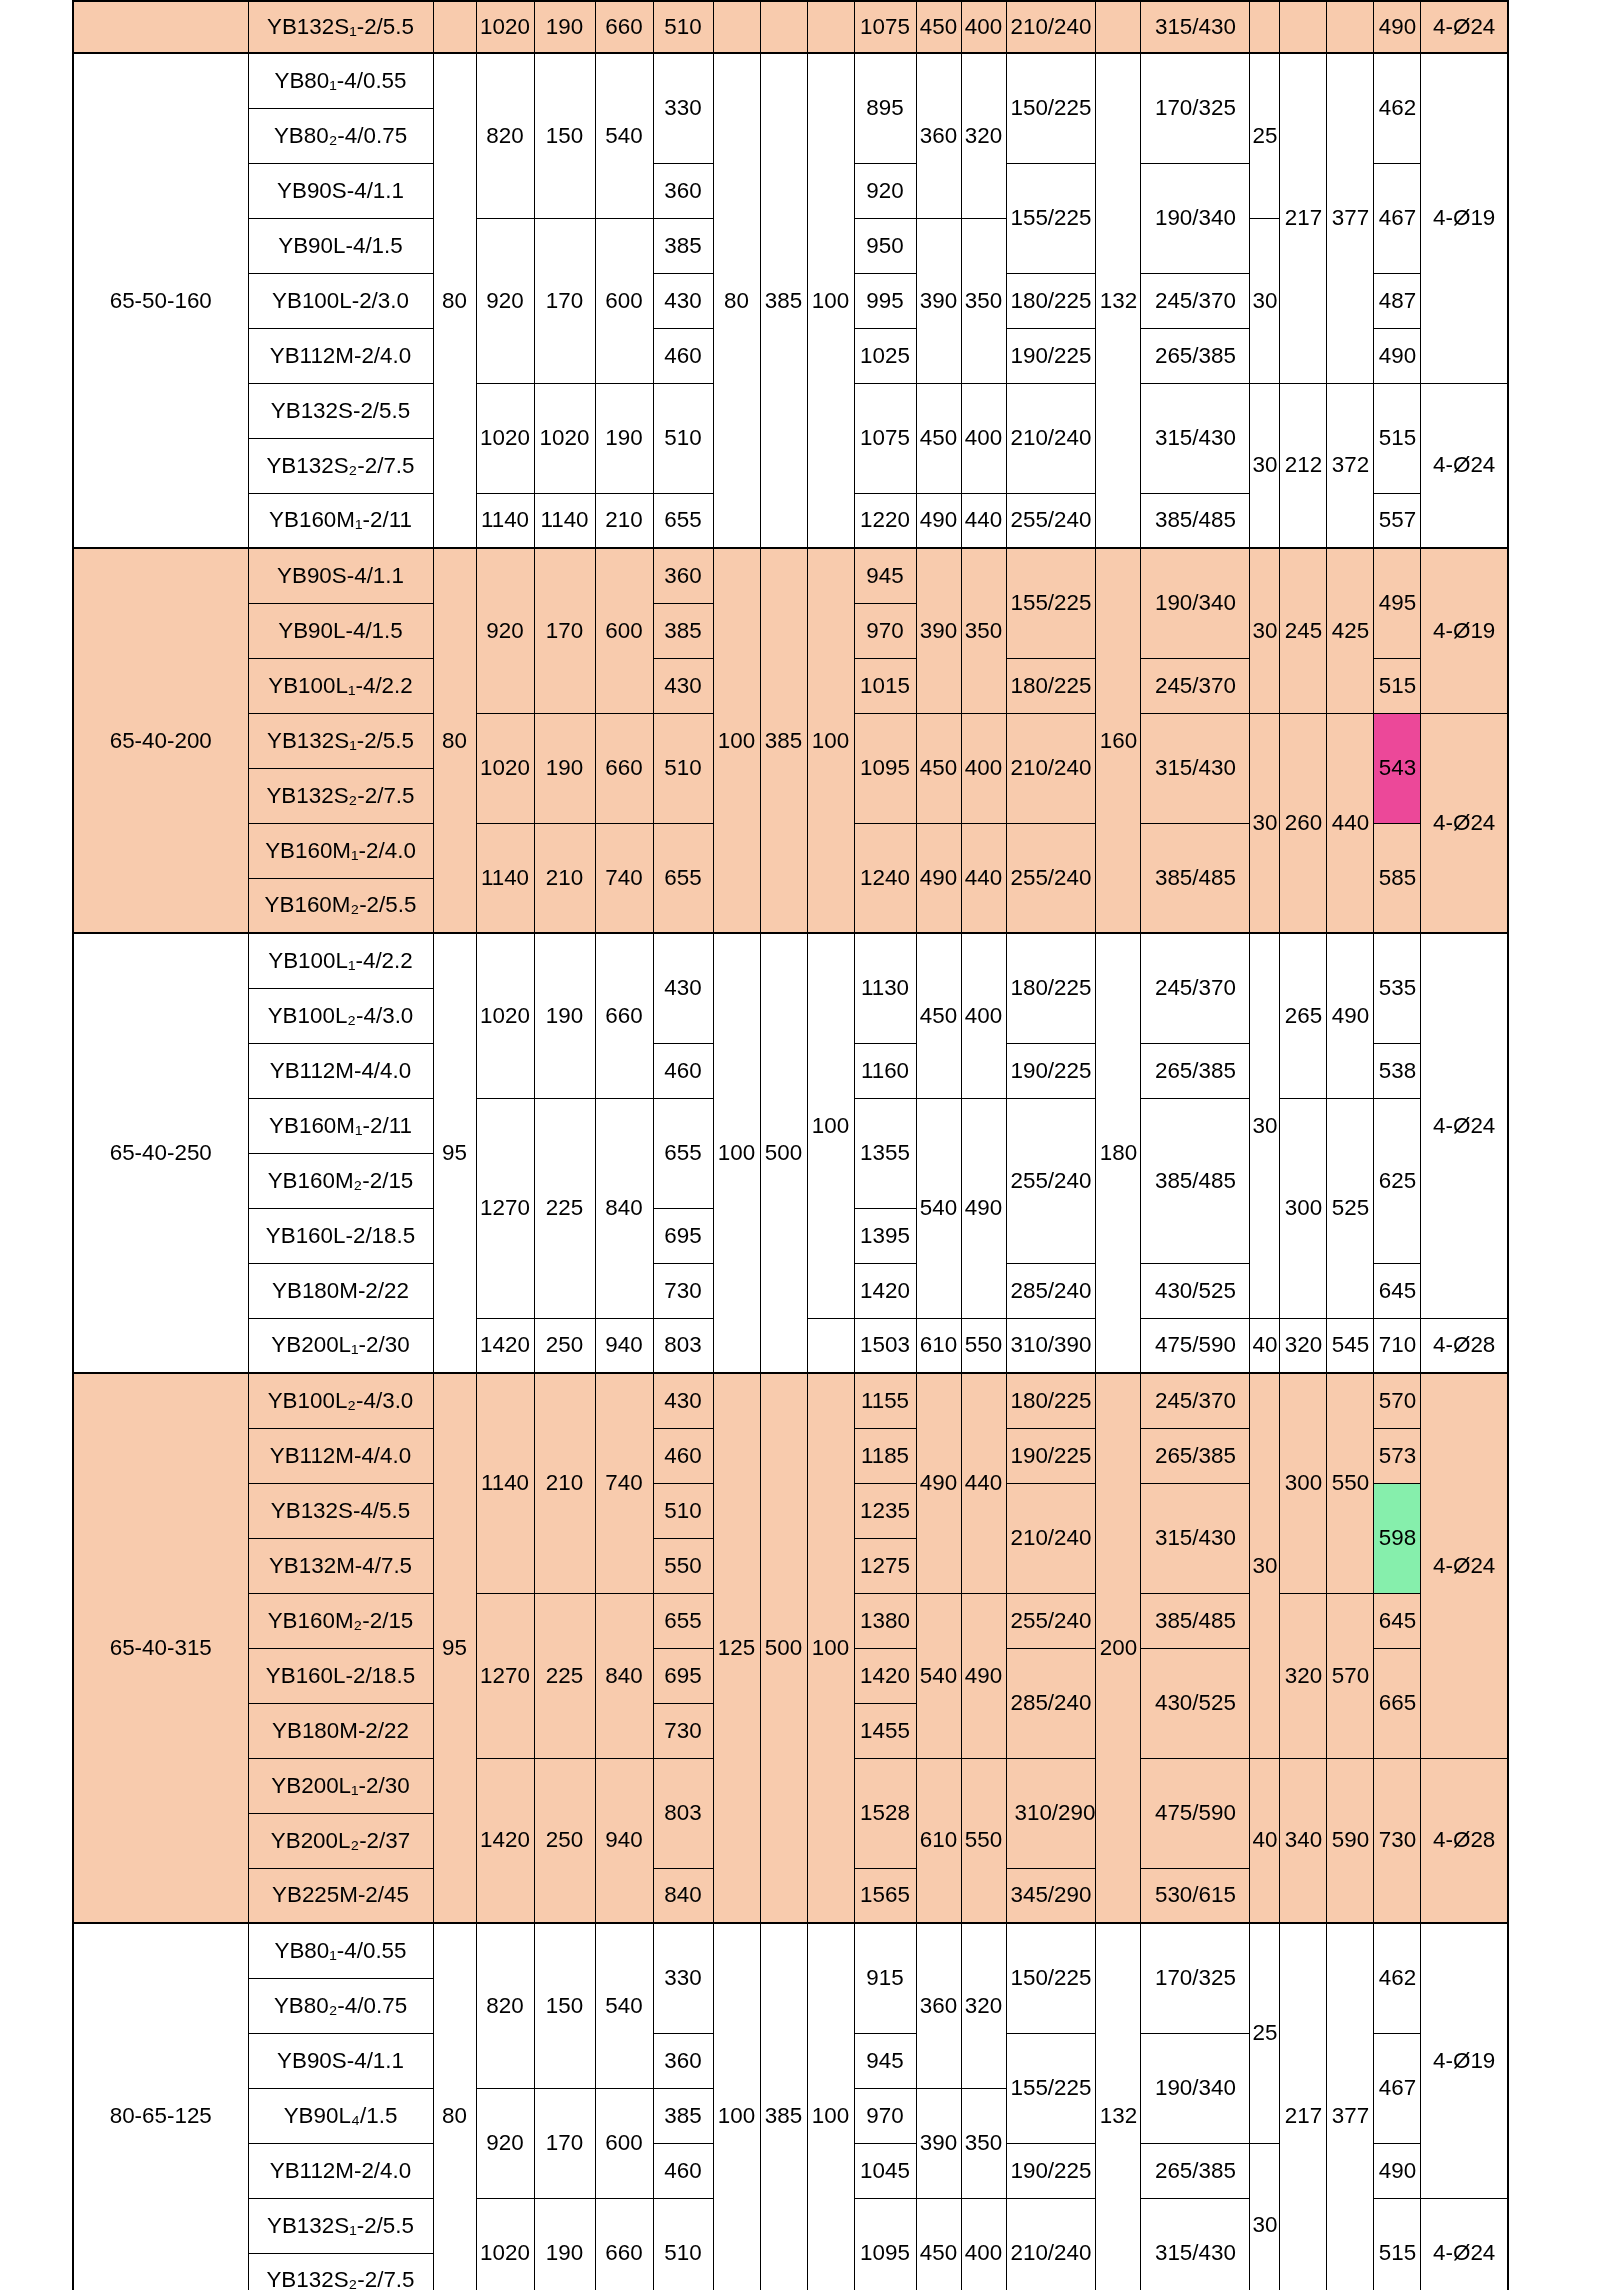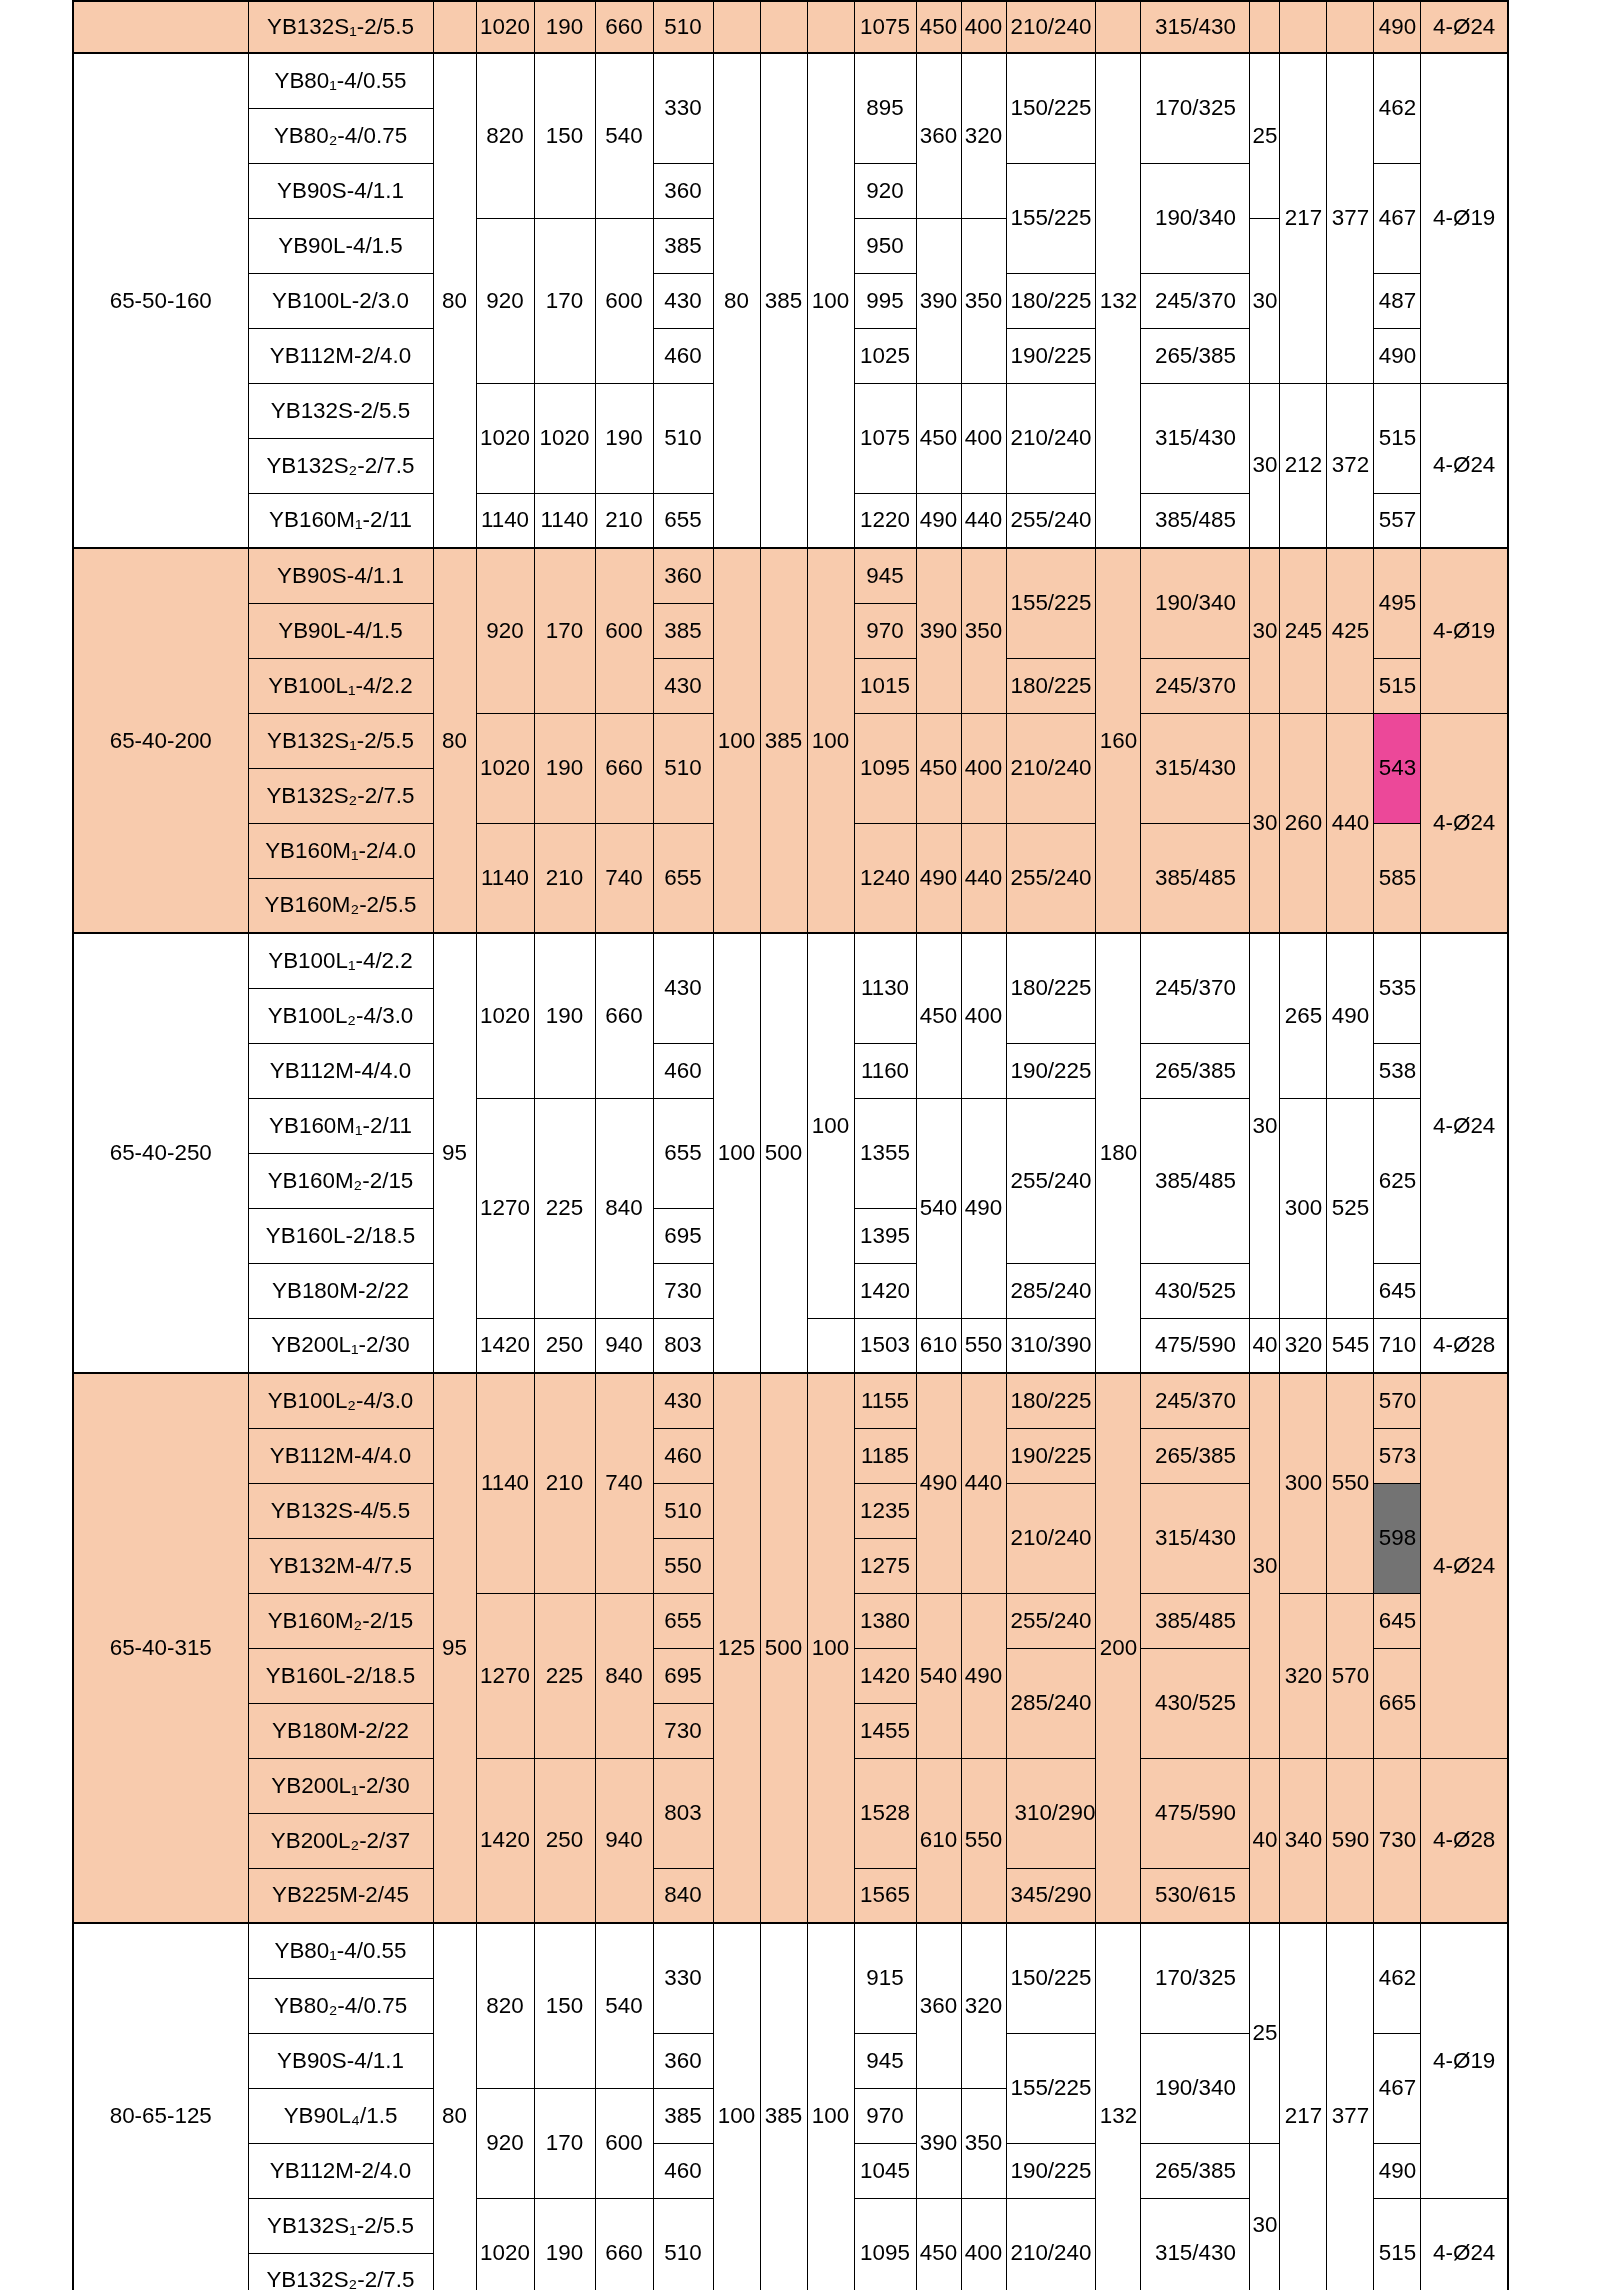--- a/index.html
+++ b/index.html
@@ -364,21 +364,21 @@
           <td data-name="value-cell" style="background-color: rgb(248, 203, 173);">190/225</td>
           <td data-name="value-cell" style="background-color: rgb(248, 203, 173);">265/385</td>
           <td data-name="value-cell" style="background-color: rgb(248, 203, 173);">573</td>
         </tr>
         <tr data-name="table-row" class="">
           <td data-name="motor-model-cell" style="background-color: rgb(248, 203, 173);">YB132S-4/5.5</td>
           <td data-name="value-cell" style="background-color: rgb(248, 203, 173);">510</td>
           <td data-name="value-cell" style="background-color: rgb(248, 203, 173); margin-left: 24px;">1235</td>
           <td rowspan="2" data-name="value-cell" style="background-color: rgb(248, 203, 173);">210/240</td>
           <td rowspan="2" data-name="value-cell" style="background-color: rgb(248, 203, 173);">315/430</td>
-          <td rowspan="2" data-name="value-cell" style="background-color: #737373;">598</td>
+          <td rowspan="2" data-name="value-cell" style="background-color: #86efac;">598</td>
         </tr>
         <tr data-name="table-row" class="">
           <td data-name="motor-model-cell" style="background-color: rgb(248, 203, 173);">YB132M-4/7.5</td>
           <td data-name="value-cell" style="background-color: rgb(248, 203, 173);">550</td>
           <td data-name="value-cell" style="background-color: rgb(248, 203, 173);">1275</td>
         </tr>
         <tr data-name="table-row" class="">
           <td data-name="motor-model-cell" style="background-color: rgb(248, 203, 173);">YB160M₂-2/15</td>
           <td rowspan="3" data-name="value-cell" style="background-color: rgb(248, 203, 173);">1270</td>
           <td rowspan="3" data-name="value-cell" style="background-color: rgb(248, 203, 173);">225</td>

